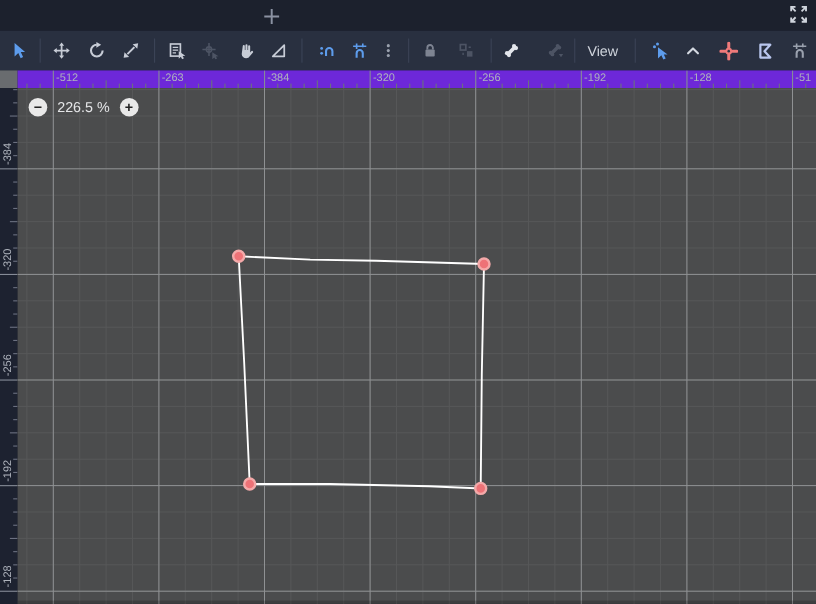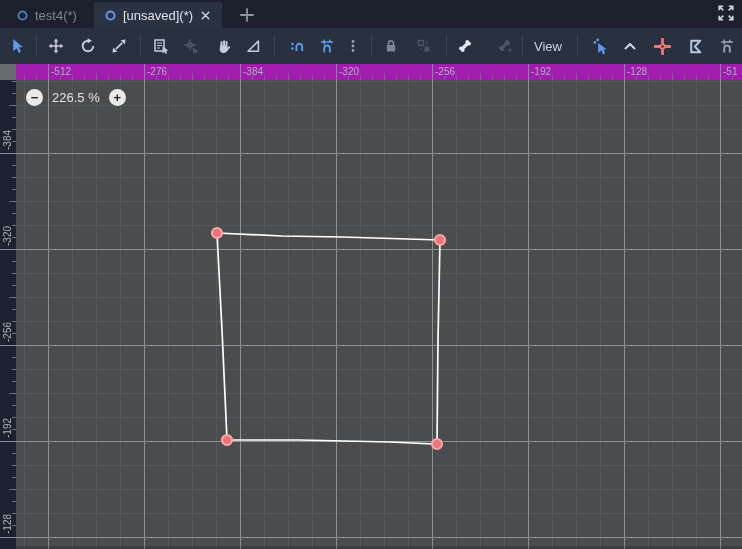--- a/index.html
+++ b/index.html
@@ -24,21 +24,21 @@
   .sep{position:absolute;top:7px;width:1px;height:22px;background:#3b4356;}
   .c-gray{color:#c7ccd6;} .c-blue{color:#5d9cec;} .c-dim{color:#4d5464;}
   .c-mid{color:#7e8492;} .c-white{color:#e3e6ec;} .c-salmon{color:#ef7a7a;}
   .c-peri{color:#b9c6ee;}
   .viewbtn{position:absolute;left:528px;top:5px;height:26px;padding:0 6px;background:none;border:none;
            font-size:13px;color:#ced3db;display:flex;align-items:center;}
 
   
   .rulerrow{position:relative;width:742px;height:16px;}
   .corner{position:absolute;left:0;top:0;width:16px;height:16px;background:#696c6f;}
-  .ruler-top{position:absolute;left:16px;top:0;width:726px;height:16px;background:#a21caf;overflow:hidden;}
+  .ruler-top{position:absolute;left:16px;top:0;width:726px;height:16px;background:#6d28d9;overflow:hidden;}
   .main{position:relative;width:742px;height:469px;}
   .ruler-left{position:absolute;left:0;top:0;width:16px;height:469px;background:#1d2230;overflow:hidden;}
   .tick-v{position:absolute;width:1px;background:#6b7080;bottom:0;}
   .tick-v.maj{top:0;height:16px;background:#858b97;}
   .tick-h{position:absolute;height:1px;background:#6b7080;right:0;}
   .tick-h.maj{left:0;width:16px;background:#858b97;}
   .rlabel{position:absolute;font-size:10px;color:#aeb3bc;white-space:nowrap;}
   .rlabel.vert{transform:rotate(-90deg);transform-origin:0 0;}
 
   
@@ -58,35 +58,20 @@
         font-size:13px;font-weight:bold;line-height:15px;text-align:center;}
   .zlevel{font-size:13px;color:#e4e5e7;}
   .bottomshade{position:absolute;left:0;bottom:0;width:100%;height:3px;background:rgba(0,0,0,.18);}
 </style>
 </head>
 <body>
 
 <div class="app">
 
   <div class="tabbar">
-    <div class="tab" style="left:6px;">
-      <svg width="13" height="13" viewBox="0 0 16 16" style="opacity:.75">
-        <circle cx="8" cy="8" r="5" fill="none" stroke="#5d9cec" stroke-width="2.4"></circle>
-      </svg>
-      <span class="tlabel">test4(*)</span>
-    </div>
-    <div class="tab active" style="left:94px;">
-      <svg width="13" height="13" viewBox="0 0 16 16">
-        <circle cx="8" cy="8" r="5" fill="none" stroke="#5d9cec" stroke-width="2.4"></circle>
-      </svg>
-      <span class="tlabel">[unsaved](*)</span>
-      <svg width="13" height="13" viewBox="0 0 16 16">
-        <path d="M4 4 L12 12 M12 4 L4 12" stroke="#d4d8df" stroke-width="1.7" stroke-linecap="round"></path>
-      </svg>
-    </div>
     <svg class="addtab" viewBox="0 0 16 16">
       <path d="M8 2 V14 M2 8 H14" stroke="currentColor" stroke-width="1.6"></path>
     </svg>
     <svg class="expandbtn" viewBox="0 0 16 16">
       <g stroke="currentColor" stroke-width="1.5" fill="none">
         <path d="M2 5.5 V2 H5.5 M2 2 L5.6 5.6"></path>
         <path d="M10.5 2 H14 V5.5 M14 2 L10.4 5.6"></path>
         <path d="M14 10.5 V14 H10.5 M14 14 L10.4 10.4"></path>
         <path d="M5.5 14 H2 V10.5 M2 14 L5.6 10.4"></path>
       </g>
@@ -240,21 +225,21 @@
         <div class="tick-v maj" style="left: 32px; height: 16px;"></div>
         <span class="rlabel" style="left: 35px; top: 2px;">-512</span>
         <div class="tick-v" style="left: 44px; height: 4px;"></div>
         <div class="tick-v" style="left: 56px; height: 4px;"></div>
         <div class="tick-v" style="left: 68px; height: 4px;"></div>
         <div class="tick-v" style="left: 80px; height: 7px;"></div>
         <div class="tick-v" style="left: 92px; height: 4px;"></div>
         <div class="tick-v" style="left: 104px; height: 4px;"></div>
         <div class="tick-v" style="left: 116px; height: 4px;"></div>
         <div class="tick-v maj" style="left: 128px; height: 16px;"></div>
-        <span class="rlabel" style="left: 131px; top: 2px;">-276</span>
+        <span class="rlabel" style="left: 131px; top: 2px;">-263</span>
         <div class="tick-v" style="left: 140px; height: 4px;"></div>
         <div class="tick-v" style="left: 152px; height: 4px;"></div>
         <div class="tick-v" style="left: 164px; height: 4px;"></div>
         <div class="tick-v" style="left: 176px; height: 7px;"></div>
         <div class="tick-v" style="left: 188px; height: 4px;"></div>
         <div class="tick-v" style="left: 200px; height: 4px;"></div>
         <div class="tick-v" style="left: 212px; height: 4px;"></div>
         <div class="tick-v maj" style="left: 224px; height: 16px;"></div>
         <span class="rlabel" style="left: 227px; top: 2px;">-384</span>
         <div class="tick-v" style="left: 236px; height: 4px;"></div>

